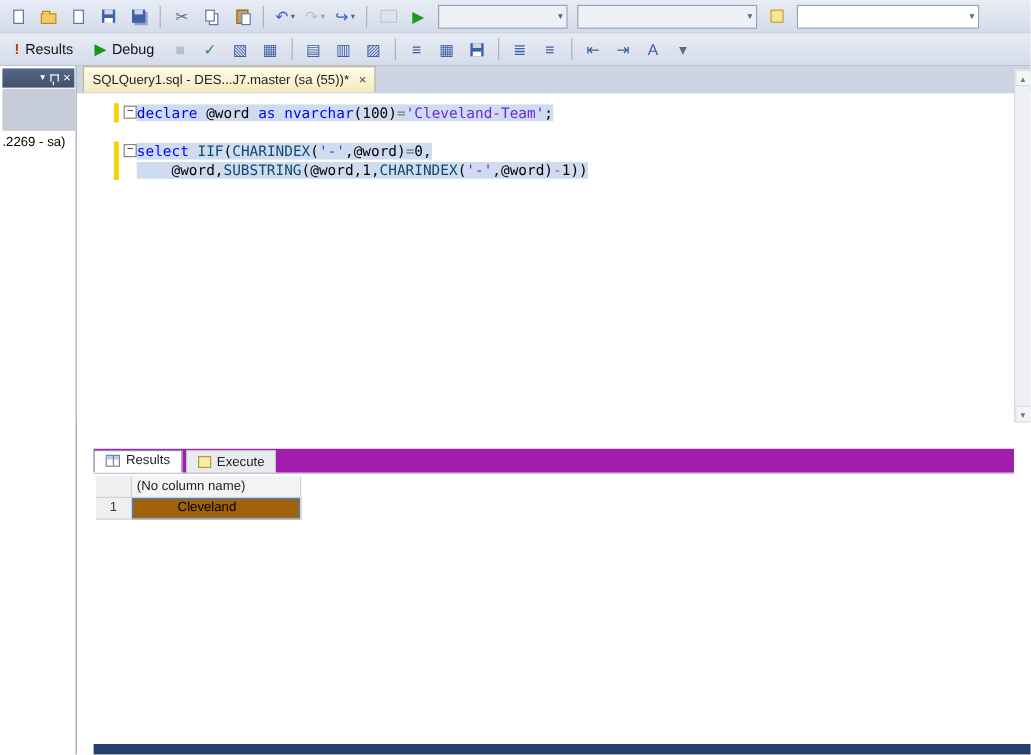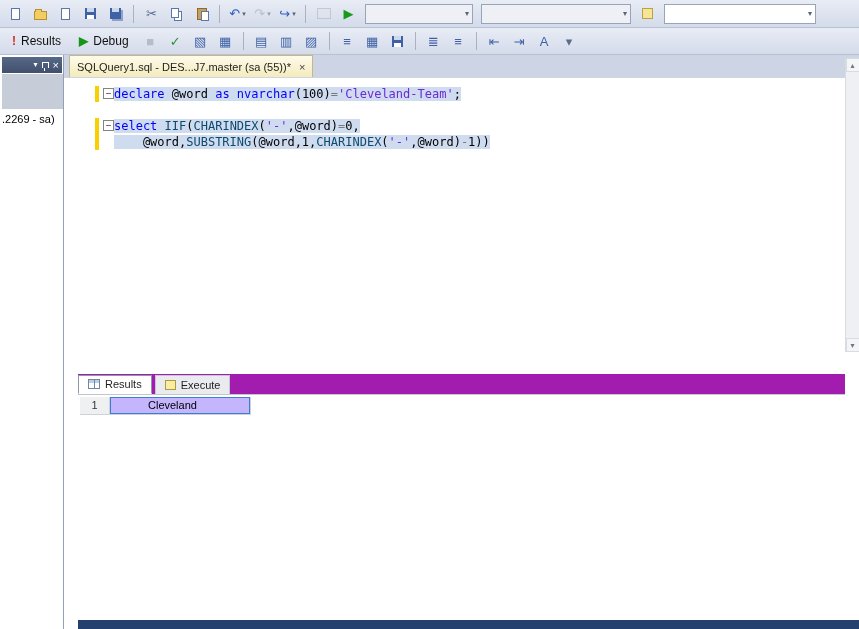--- a/index.html
+++ b/index.html
@@ -101,21 +101,21 @@
   .mini-table::before{content:"";position:absolute;left:0;top:0;right:0;height:3px;background:#b9cfe8;}
   .mini-table::after{content:"";position:absolute;left:5px;top:0;bottom:0;width:1px;background:#7286a2;}
   .mini-msg{width:11px;height:10px;border:1px solid #b09a3e;background:#f9eca5;display:inline-block;box-sizing:border-box;}
   .res-body{position:absolute;top:20px;left:0;right:0;bottom:0;background:#fff;border-top:1px solid #c3c7cd;}
   .grid{position:absolute;top:2px;left:2px;}
   .grid-row{display:flex;height:18px;}
   .cell{box-sizing:border-box;height:18px;line-height:17px;font-size:11px;border-right:1px solid #cfd2d8;border-bottom:1px solid #cfd2d8;}
   .cell.rowhead{width:30px;background:#eef0f2;text-align:center;color:#333;}
   .cell.colhead{width:141px;background:#f2f3f5;padding-left:4px;color:#222;}
   .cell.value{width:141px;background:#fff;padding-left:4px;color:#000;}
-  .cell.value.selected{background:#c4b5fd;box-shadow:inset 0 0 0 1px #3c7fd0;padding-left:38px;}
+  .cell.value.selected{background:#a16207;box-shadow:inset 0 0 0 1px #3c7fd0;padding-left:38px;}
 
   
   .status-bar{position:absolute;left:78px;right:0;bottom:0;height:9px;background:#24406e;}
 </style>
 </head>
 <body>
 
 <div class="window">
 
   <div class="toolbar toolbar-top">
@@ -282,20 +282,24 @@
         <span>Results</span>
       </div>
       <div class="res-tab">
         <span class="mini-msg"></span>
         <span>Execute</span>
       </div>
     </div>
     <div class="res-body">
       <div class="grid">
           <div class="grid-row">
+            <div class="cell rowhead"></div>
+            <div class="cell colhead">(No column name)</div>
+          </div>
+          <div class="grid-row">
             <div class="cell rowhead">1</div>
             <div class="cell value selected">Cleveland</div>
           </div>
         </div>
     </div>
   </div>
 
   <div class="status-bar"></div>
 
 </div>

